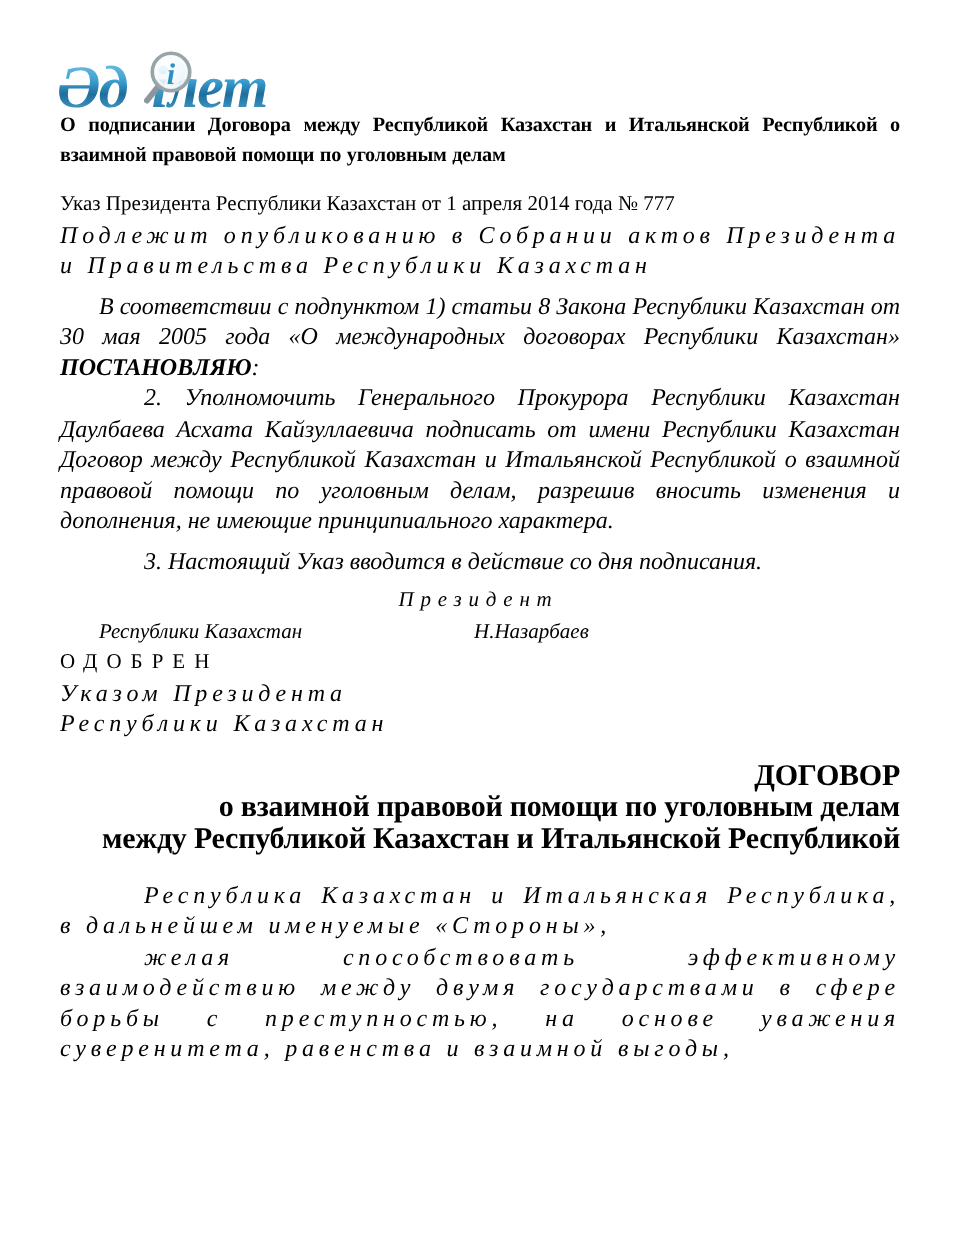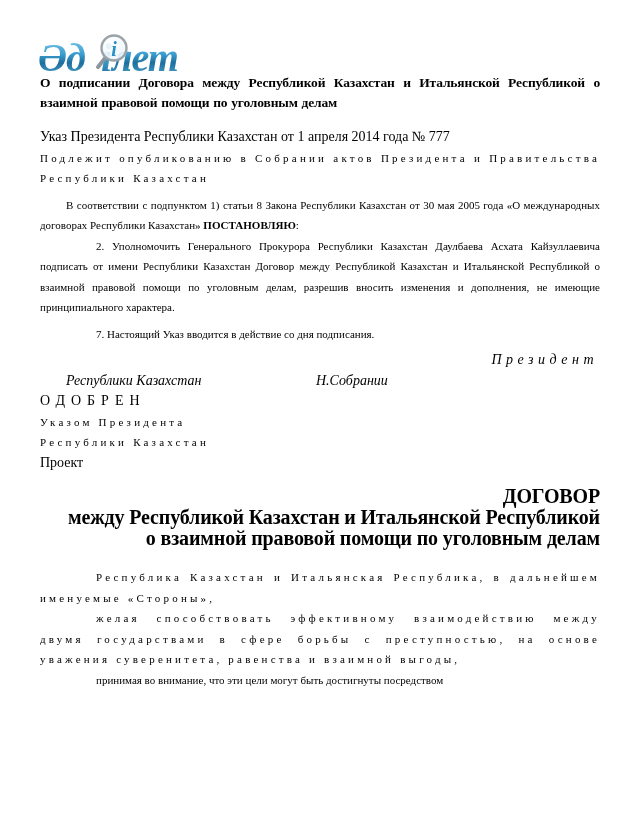--- a/index.html
+++ b/index.html
@@ -47,25 +47,26 @@
     font-weight: bold;
     font-size: 13.5px;
     line-height: 20px;
     text-align: justify;
     letter-spacing: -0.15px;
     margin: 0 0 14px 0;
     word-spacing: 0.5px;
   }
 
   p.body {
-    font-size: 11px;
+    font-size: 16px;
     line-height: 20.5px;
     text-align: justify;
     text-align-last: left;
     margin: 0;
+    font-style: italic;
   }
 
   
   .stretch {
     text-align: justify;
     text-align-last: justify;
   }
 
   .indent { text-indent: 26px; }
   .indent-lg { text-indent: 56px; }
@@ -90,21 +91,21 @@
     padding-left: 26px;
     width: 250px;
     flex: 0 0 250px;
   }
   .sig-right { flex: 1 1 auto; }
 
   .president-line {
     font-size: 14px;
     line-height: 20.5px;
     font-style: italic;
-    text-align: right;
+    text-align: center;
     letter-spacing: 4.5px;
     margin: 0;
     padding-right: 2px;
   }
 
   .plain {
     font-size: 14px;
     line-height: 20.5px;
     margin: 0;
     text-align: left;
@@ -172,48 +173,46 @@
 
     <div class="gap-sm"></div>
 
     <p class="body indent"><span>В соответствии с подпунктом 1) статьи 8 Закона Республики Казахстан от 30 мая 2005 года «О международных договорах Республики Казахстан» </span><b class="strong">ПОСТАНОВЛЯЮ</b><span>:</span></p>
 
 
     <p class="body indent-lg stretch">2. Уполномочить Генерального Прокурора Республики Казахстан Даулбаева Асхата Кайзуллаевича подписать от имени Республики Казахстан Договор между Республикой Казахстан и Итальянской Республикой о взаимной правовой помощи по уголовным делам, разрешив вносить изменения и дополнения, не имеющие принципиального характера.</p>
 
     <div class="gap-sm"></div>
 
-    <p class="body indent-lg">7. Настоящий Указ вводится в действие со дня подписания.</p>
+    <p class="body indent-lg">3. Настоящий Указ вводится в действие со дня подписания.</p>
 
     <div class="gap-sm"></div>
 
     <p class="president-line">Президент</p>
 
     <div class="sig-line">
       <span class="sig-left">Республики Казахстан</span>
-      <span class="sig-right">Н.Собрании</span>
+      <span class="sig-right">Н.Назарбаев</span>
     </div>
 
     <p class="plain spaced-wide">ОДОБРЕН</p>
 
     <p class="body stretch spaced">Указом Президента</p>
 
     <p class="body stretch spaced">Республики Казахстан</p>
 
 
-    <p class="plain">Проект</p>
 
     <div class="gap-md"></div>
 
     <p class="treaty-head">ДОГОВОР</p>
+    <p class="treaty-head">о взаимной правовой помощи по уголовным делам</p>
     <p class="treaty-head">между Республикой Казахстан и Итальянской Республикой</p>
-    <p class="treaty-head">о взаимной правовой помощи по уголовным делам</p>
 
     <div class="gap-lg"></div>
 
     <p class="body indent-lg stretch spaced">Республика Казахстан и Итальянская Республика, в дальнейшем именуемые «Стороны»,</p>
 
     <p class="body indent-lg stretch spaced">желая способствовать эффективному взаимодействию между двумя государствами в сфере борьбы с преступностью, на основе уважения суверенитета, равенства и взаимной выгоды,</p>
 
-    <p class="body indent-lg">принимая во внимание, что эти цели могут быть достигнуты посредством</p>
 
   </div>
 </div>
 
 </body></html>

